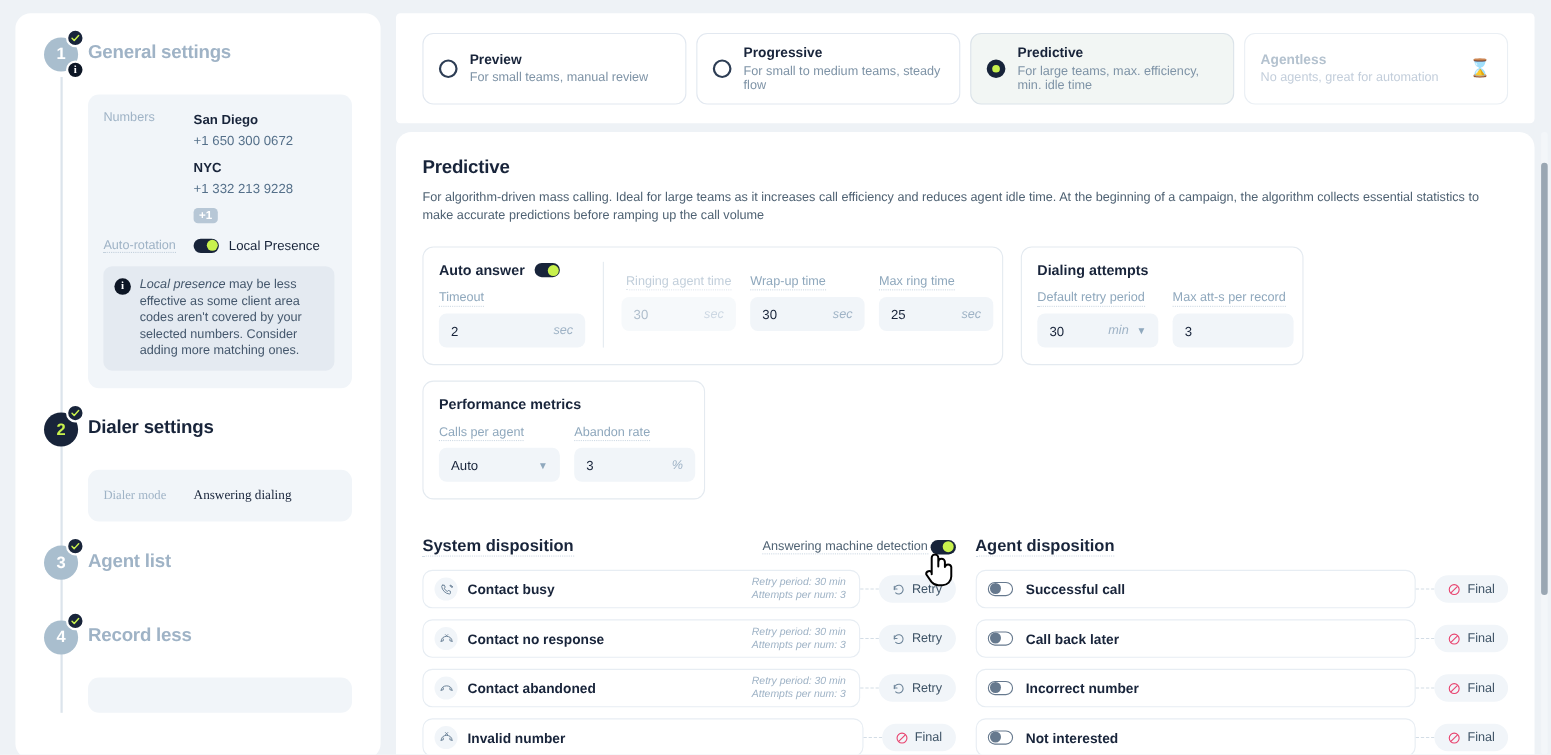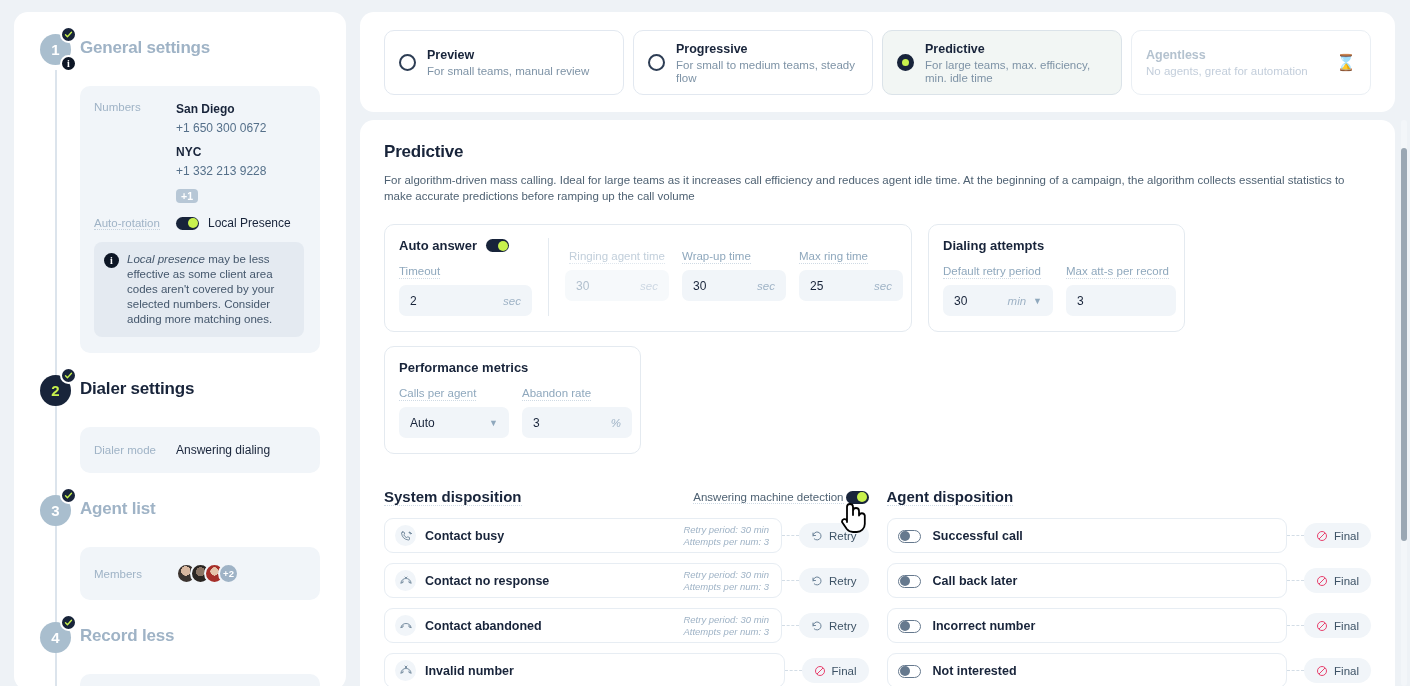--- a/index.html
+++ b/index.html
@@ -119,21 +119,21 @@
     width: 21px; height: 21px; border-radius: 50%;
     background: #9fb3c6; color: #ffffff; font-size: 9.5px; font-weight: bold;
     display: flex; align-items: center; justify-content: center;
     border: 2px solid #f1f5f9; margin-left: -7px;
   }
 
   
   .modes-card {
     position: absolute; left: 360px; top: 12px;
     width: 1035px; height: 100px;
-    background: #ffffff; border-radius: 14px;
+    background: #ffffff; border-radius: 4px;
     display: flex; align-items: center; gap: 9px;
     padding: 0 24px;
   }
   .mode {
     flex: 1 1 0; height: 65px;
     border: 1px solid #e2e8f0; border-radius: 10px;
     display: flex; align-items: center; gap: 11px;
     padding: 0 14px; cursor: pointer; background: #ffffff;
   }
   .mode.selected { background: #f2f6f4; border-color: #dbe3e9; }
@@ -286,48 +286,37 @@
       <div class="step" style="margin-top:22px;">
         <div class="step-head">
           <div class="bullet active">2</div>
           <div class="badge-check">
             <svg viewBox="0 0 12 12">
                 <path d="M2 6.3 L4.6 9 L10 3" fill="none" stroke="#c8f14d" stroke-width="1.8" stroke-linecap="round" stroke-linejoin="round"></path>
               </svg>
           </div>
           <div class="step-title active">Dialer settings</div>
         </div>
-        <div class="panel" style="padding:16px 16px 16px 14px;">
+        <div class="panel" style="padding:16px 16px 16px 14px;font-family:Liberation Serif, serif;">
           <div class="row" style="margin-bottom:0;align-items:center;">
             <div class="row-label" style="padding-top:0;">Dialer mode</div>
             <div class="row-value">Answering dialing</div>
           </div>
         </div>
       </div>
 
       <div class="step" style="margin-top:22px;">
         <div class="step-head">
           <div class="bullet inactive">3</div>
           <div class="badge-check">
             <svg viewBox="0 0 12 12">
                 <path d="M2 6.3 L4.6 9 L10 3" fill="none" stroke="#c8f14d" stroke-width="1.8" stroke-linecap="round" stroke-linejoin="round"></path>
               </svg>
           </div>
           <div class="step-title inactive">Agent list</div>
-        </div>
-        <div class="panel" style="padding:16px 16px 16px 14px;">
-          <div class="row" style="margin-bottom:0;align-items:center;">
-            <div class="row-label" style="padding-top:0;">Members</div>
-            <div class="avatars">
-              <div class="avatar av1"></div>
-              <div class="avatar av2"></div>
-              <div class="avatar av3"></div>
-              <div class="av-more">+2</div>
-            </div>
-          </div>
         </div>
       </div>
 
       <div class="step" style="margin-top:22px;">
         <div class="step-head">
           <div class="bullet inactive">4</div>
           <div class="badge-check">
             <svg viewBox="0 0 12 12">
                 <path d="M2 6.3 L4.6 9 L10 3" fill="none" stroke="#c8f14d" stroke-width="1.8" stroke-linecap="round" stroke-linejoin="round"></path>
               </svg>

